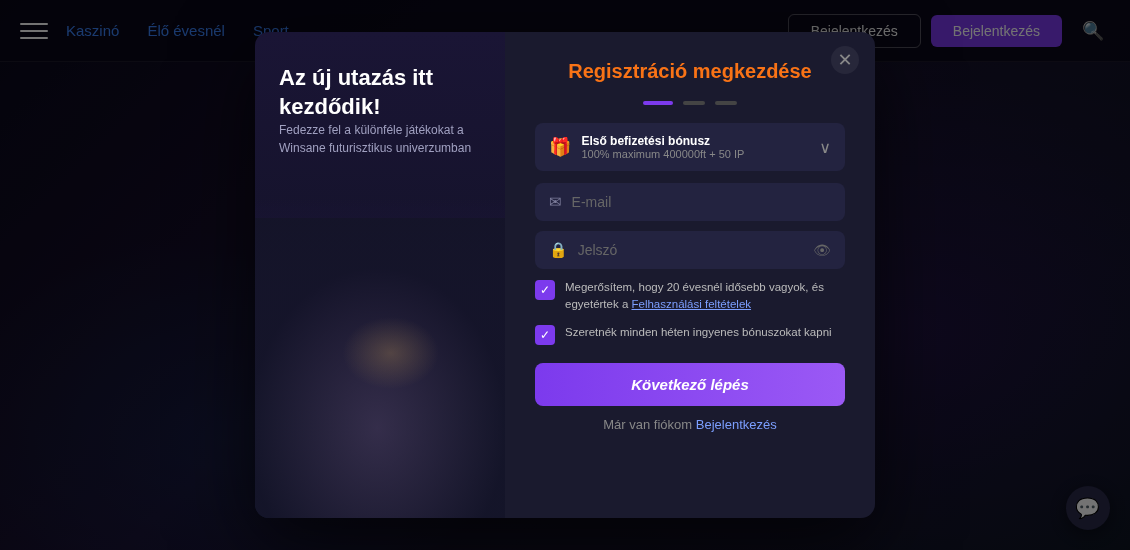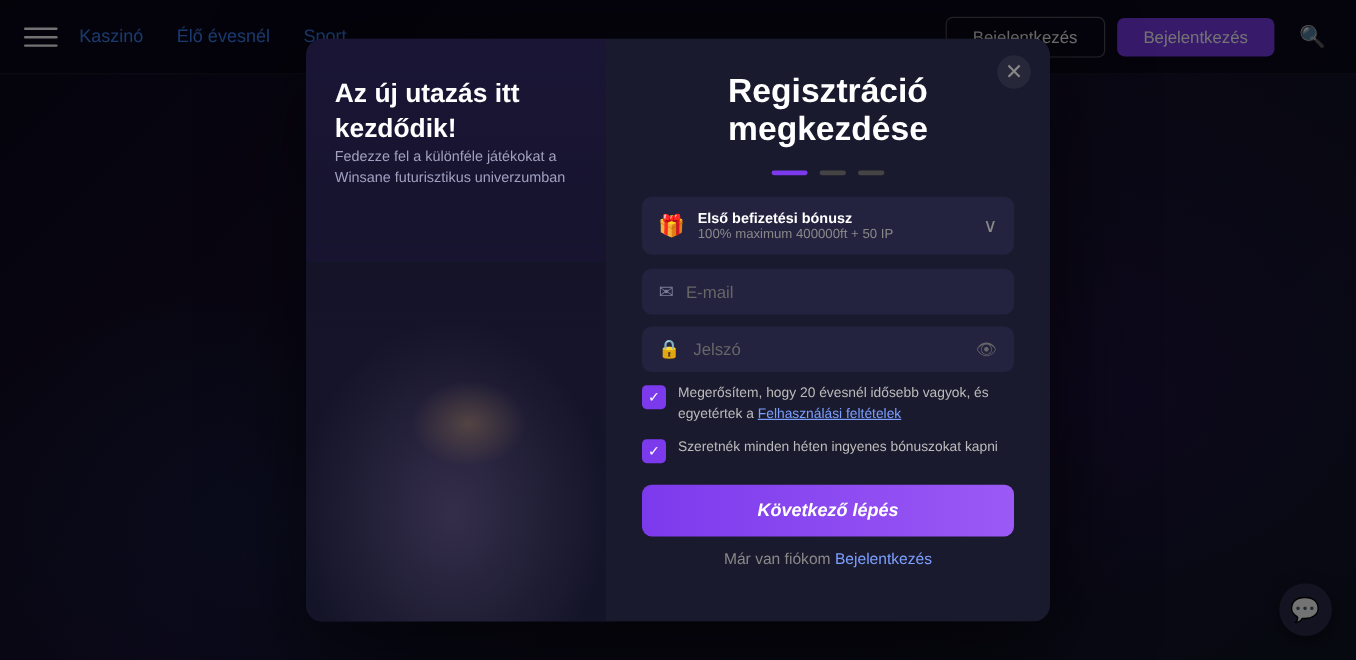--- a/index.html
+++ b/index.html
@@ -192,23 +192,23 @@
       display: flex;
       align-items: center;
       justify-content: center;
       cursor: pointer;
       color: #888;
       font-size: 18px;
       border-radius: 50%;
       background: rgba(255,255,255,0.06);
     }
     .modal-heading {
-      font-size: 28px;
+      font-size: 20px;
       font-weight: 700;
-      color: #ffffff;
+      color: #f97316;
       text-align: center;
       margin-bottom: 18px;
     }
 
     
     .step-dots {
       display: flex;
       justify-content: center;
       gap: 10px;
       margin-bottom: 18px;

